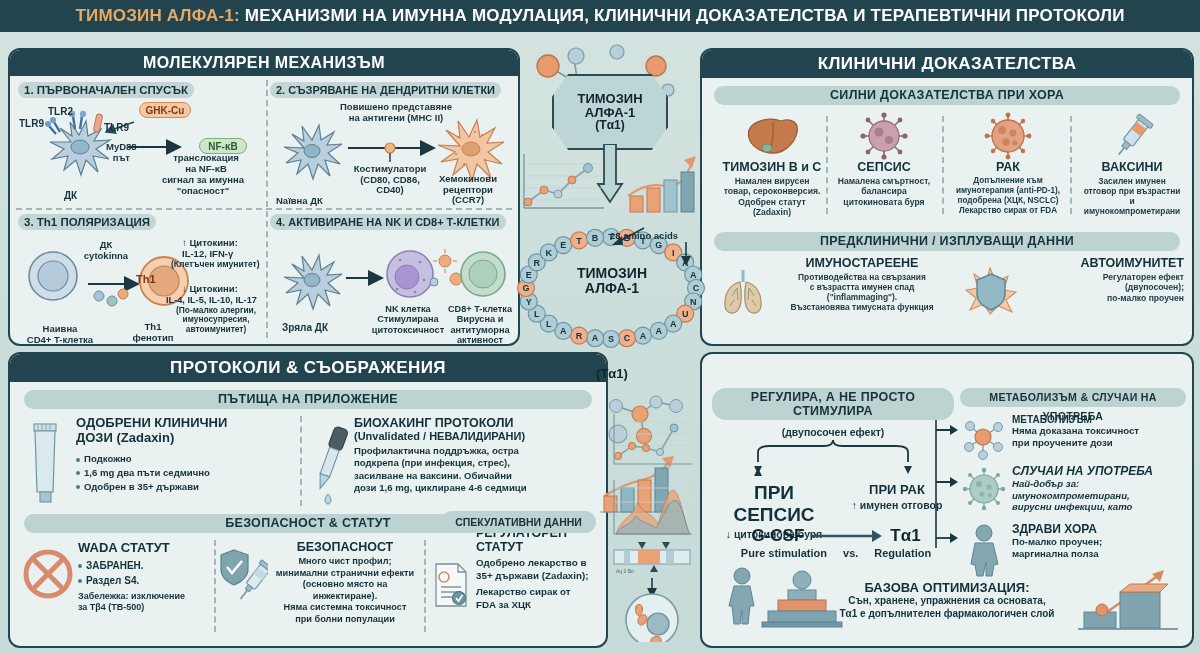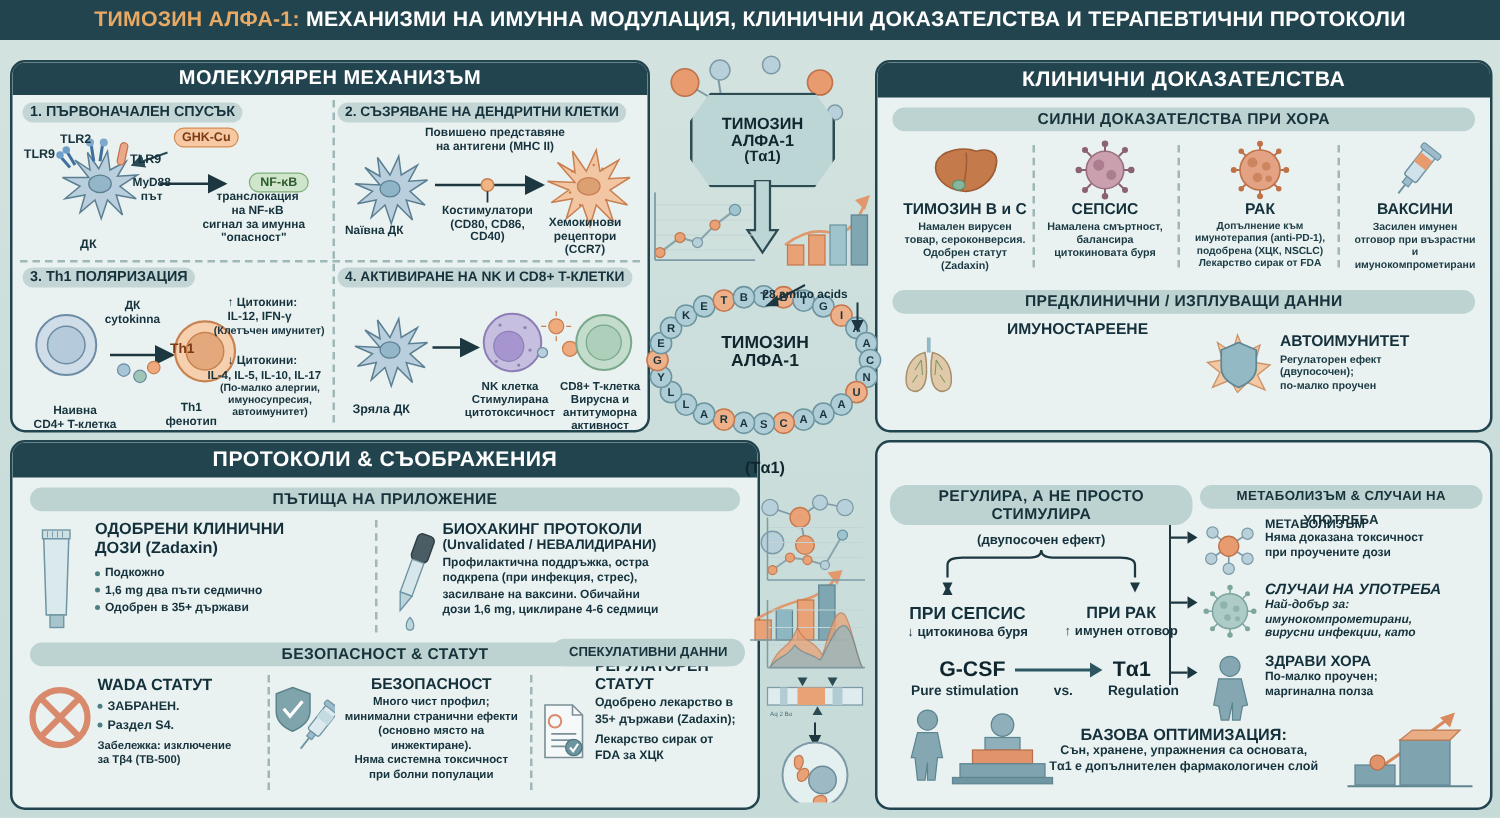--- a/index.html
+++ b/index.html
@@ -208,21 +208,21 @@
           </g>
           <path d="M78 46 L164 46" stroke="#1d3741" stroke-width="2" fill="none" marker-end="url(#ar2)"></path>
           <circle cx="120" cy="46" r="5" fill="#f0b583" stroke="#c4814f" stroke-width="1.2"></circle>
           <line x1="120" y1="51" x2="120" y2="60" stroke="#1d3741" stroke-width="1.4"></line>
         </svg>
         <div class="lbl" style="left:46px;top:22px;font-size:9.5px;white-space:pre-line;width:160px;">Повишено представяне
 на антигени (MHC II)</div>
         <div class="lbl" style="left:74px;top:84px;font-size:9.5px;white-space:pre-line;width:92px;">Костимулатори
 (CD80, CD86,
 CD40)</div>
-        <div class="lbl" style="left:6px;top:100px;font-size:9.5px;">Naïвна ДК</div>
+        <div class="lbl" style="left:6px;top:116px;font-size:9.5px;">Naïвна ДК</div>
         <div class="lbl" style="left:154px;top:94px;font-size:9.5px;white-space:pre-line;width:88px;">Хемокинови
 рецептори
 (CCR7)</div>
       </div>
 
       <div class="mm-cell" id="cell3">
         <div class="mm-title" style="margin-left:2px;">3. Th1 ПОЛЯРИЗАЦИЯ</div>
         <svg width="248" height="104" style="position:absolute;left:0;top:22px;">
           <circle cx="37" cy="42" r="24" fill="#cfdde8" stroke="#6d8ca4" stroke-width="1.6"></circle>
           <circle cx="37" cy="42" r="15" fill="#b5cada" stroke="#6d8ca4" stroke-width="1.2"></circle>
@@ -414,29 +414,33 @@
         <path d="M27 8 L27 20" stroke="#8fb9c4" stroke-width="3"></path>
         <path d="M24 20 C14 22, 8 32, 9 44 C10 52, 18 53, 22 48 C26 43, 26 30, 24 20 Z" fill="#dfc9a8" stroke="#a78f6c" stroke-width="1.2"></path>
         <path d="M30 20 C40 22, 46 32, 45 44 C44 52, 36 53, 32 48 C28 43, 28 30, 30 20 Z" fill="#dfc9a8" stroke="#a78f6c" stroke-width="1.2"></path>
         <g stroke="#7d9c66" stroke-width="0.9" fill="none">
           <path d="M21 26 L16 34 M21 26 L22 38 M18 38 L14 44"></path>
           <path d="M33 26 L38 34 M33 26 L32 38 M36 38 L40 44"></path>
         </g>
       </svg>
       <div style="margin-left:4px;text-align:center;flex:1;">
         <div class="ce-name">ИМУНОСТАРЕЕНЕ</div>
+        <div class="ce-desc" style="white-space:pre-line;font-size:8.4px;">Противодейства на свързания
+с възрастта имунен спад
+("inflammaging").
+Възстановява тимусната функция</div>
       </div>
     </div>
 
     <div style="position:absolute;left:258px;top:206px;width:224px;display:flex;align-items:flex-start;">
       <svg width="62" height="58" style="flex:none;margin-top:4px;">
         <path d="M24 44 L10 50 L16 38 L6 30 L18 28 L14 14 L26 22 L30 8 L36 22 L48 16 L44 30 L56 32 L46 40 L52 52 L38 46 L30 54 Z" fill="#f3c8a5" stroke="#cc9268" stroke-width="1.1"></path>
         <path d="M31 14 L45 20 L45 34 C45 42, 38 47, 31 50 C24 47, 17 42, 17 34 L17 20 Z" fill="#93b9c4" stroke="#5f8694" stroke-width="1.4"></path>
       </svg>
-      <div style="margin-left:2px;text-align:left;flex:1;margin-top:10px;">
+      <div style="margin-left:2px;text-align:right;flex:1;">
         <div class="ce-name">АВТОИМУНИТЕТ</div>
         <div class="ce-desc" style="white-space:pre-line;">Регулаторен ефект
 (двупосочен);
 по-малко проучен</div>
       </div>
     </div>
   </div>
 
   <div class="panel" id="protocols">
     <div class="panel-head">ПРОТОКОЛИ &amp; СЪОБРАЖЕНИЯ</div>
@@ -562,38 +566,38 @@
     <div style="position:absolute;left:10px;top:72px;width:242px;text-align:center;font-size:10.5px;font-weight:bold;color:#16323c;">(двупосочен ефект)</div>
 
     <svg width="242" height="42" style="position:absolute;left:10px;top:86px;">
       <path d="M46 22 L46 12 Q46 6 58 6 L112 6 Q121 6 121 0 Q121 6 130 6 L184 6 Q196 6 196 12 L196 22" fill="none" stroke="#1d3741" stroke-width="1.8"></path>
       <path d="M46 22 L42 14 L50 14 Z" fill="#1d3741" transform="translate(0,14) rotate(180 46 18)"></path>
       <path d="M42 26 L50 26 L46 34 Z" fill="#1d3741"></path>
       <path d="M192 26 L200 26 L196 34 Z" fill="#1d3741"></path>
     </svg>
 
     <div style="position:absolute;left:14px;top:128px;width:116px;text-align:center;">
-      <div class="ttl" style="font-size:14px;">ПРИ СЕПСИС</div>
+      <div class="ttl" style="font-size:19px;">ПРИ СЕПСИС</div>
       <div style="font-size:10.5px;font-weight:bold;color:#16323c;margin-top:2px;">↓ цитокинова буря</div>
     </div>
     <div style="position:absolute;left:136px;top:128px;width:118px;text-align:center;">
       <div class="ttl" style="font-size:13px;">ПРИ РАК</div>
       <div style="font-size:10.5px;font-weight:bold;color:#16323c;margin-top:2px;">↑ имунен отговор</div>
     </div>
 
     <div style="position:absolute;left:14px;top:172px;width:240px;">
       <div style="display:flex;align-items:center;justify-content:center;gap:6px;">
         <span style="font-size:17px;font-weight:bold;color:#10262e;">G-CSF</span>
         <svg width="74" height="14">
           <line x1="2" y1="7" x2="62" y2="7" stroke="#2d5663" stroke-width="2.4"></line>
           <path d="M62 1 L72 7 L62 13 Z" fill="#2d5663"></path>
         </svg>
         <span style="font-size:17px;font-weight:bold;color:#10262e;">Tα1</span>
       </div>
-      <div style="display:flex;align-items:center;justify-content:center;gap:28px;margin-top:1px;">
+      <div style="display:flex;align-items:center;justify-content:center;gap:16px;margin-top:1px;">
         <span style="font-size:11px;font-weight:bold;color:#16323c;">Pure stimulation</span>
         <span style="font-size:11px;font-weight:bold;color:#16323c;">vs.</span>
         <span style="font-size:11px;font-weight:bold;color:#16323c;">Regulation</span>
       </div>
     </div>
 
     <svg width="200" height="62" style="position:absolute;left:12px;top:212px;">
       <g fill="#84a7b2" stroke="#5e8592" stroke-width="1">
         <circle cx="28" cy="10" r="8"></circle>
         <path d="M20 20 L36 20 L40 40 L36 40 L34 58 L28 58 L28 44 L26 58 L20 58 L18 40 L15 40 Z"></path>

